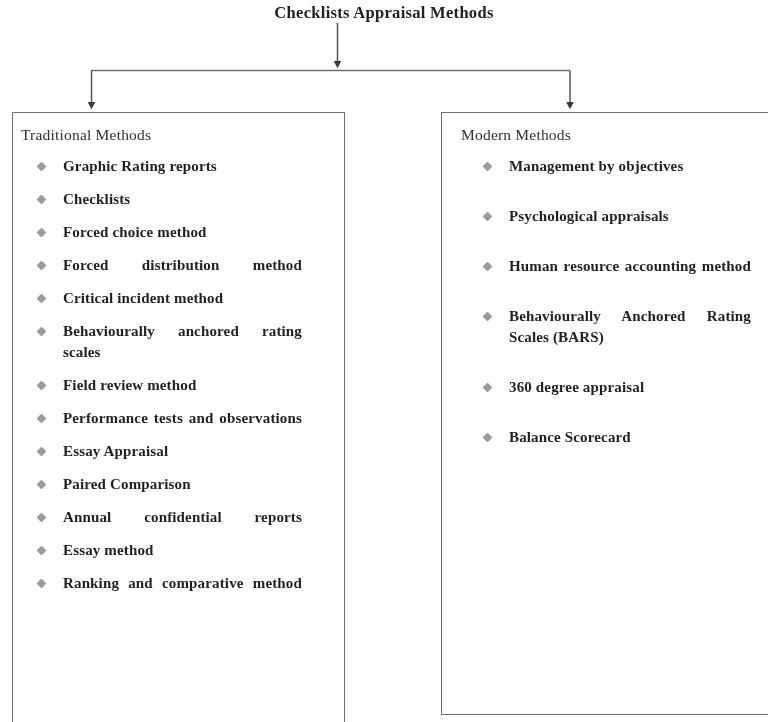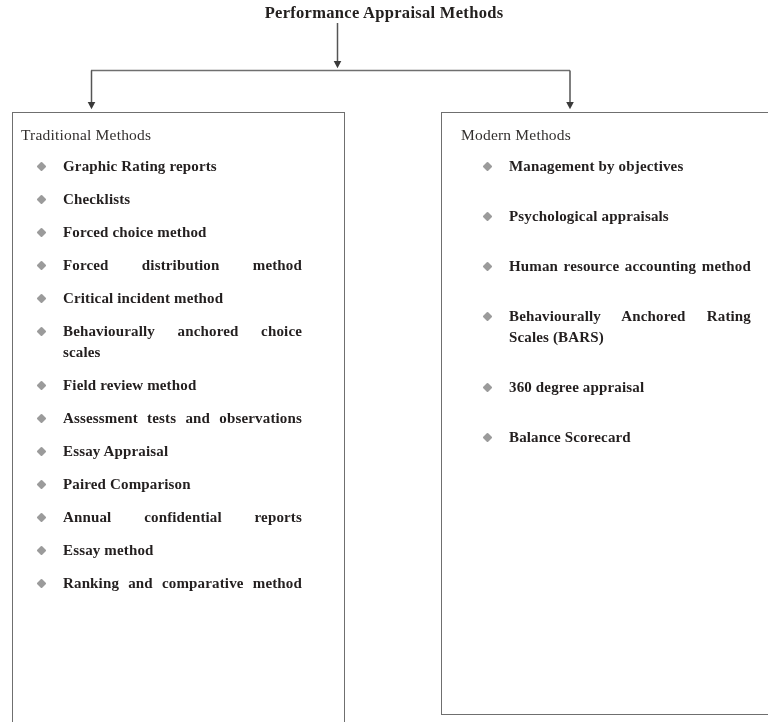--- a/index.html
+++ b/index.html
@@ -137,21 +137,21 @@
     background: #9b9b9b;
     transform: rotate(45deg);
     border-radius: 1px;
   }
 </style>
 </head>
 <body>
 
 <div id="diagram-root">
 
-  <div class="chart-title">Performance Appraisal Methods</div>
+  <div class="chart-title">Checklists Appraisal Methods</div>
 
   <svg class="connectors" viewBox="0 0 768 722" width="768" height="722">
     <defs>
       <marker id="arrowhead" markerWidth="9" markerHeight="9" refX="3.2" refY="4.2" orient="auto" markerUnits="userSpaceOnUse">
         <path d="M0,0.3 L7.4,4.2 L0,8.1 Z" fill="#3a3a3a"></path>
       </marker>
     </defs>
 
     <line x1="337.5" y1="23" x2="337.5" y2="64" stroke="#555555" stroke-width="1.5" marker-end="url(#arrowhead)"></line>
 
@@ -181,29 +181,29 @@
       <li class="method-item item-loose">
         <span class="bullet-diamond"></span>
         <span class="item-text">Forced distribution method</span>
       </li>
       <li class="method-item item-tight">
         <span class="bullet-diamond"></span>
         <span class="item-text">Critical incident method</span>
       </li>
       <li class="method-item item-loose">
         <span class="bullet-diamond"></span>
-        <span class="item-text">Behaviourally anchored choice scales</span>
+        <span class="item-text">Behaviourally anchored rating scales</span>
       </li>
       <li class="method-item item-tight">
         <span class="bullet-diamond"></span>
         <span class="item-text">Field review method</span>
       </li>
       <li class="method-item item-loose">
         <span class="bullet-diamond"></span>
-        <span class="item-text">Assessment tests and observations</span>
+        <span class="item-text">Performance tests and observations</span>
       </li>
       <li class="method-item item-tight">
         <span class="bullet-diamond"></span>
         <span class="item-text">Essay Appraisal</span>
       </li>
       <li class="method-item item-tight">
         <span class="bullet-diamond"></span>
         <span class="item-text">Paired Comparison</span>
       </li>
       <li class="method-item item-loose">

